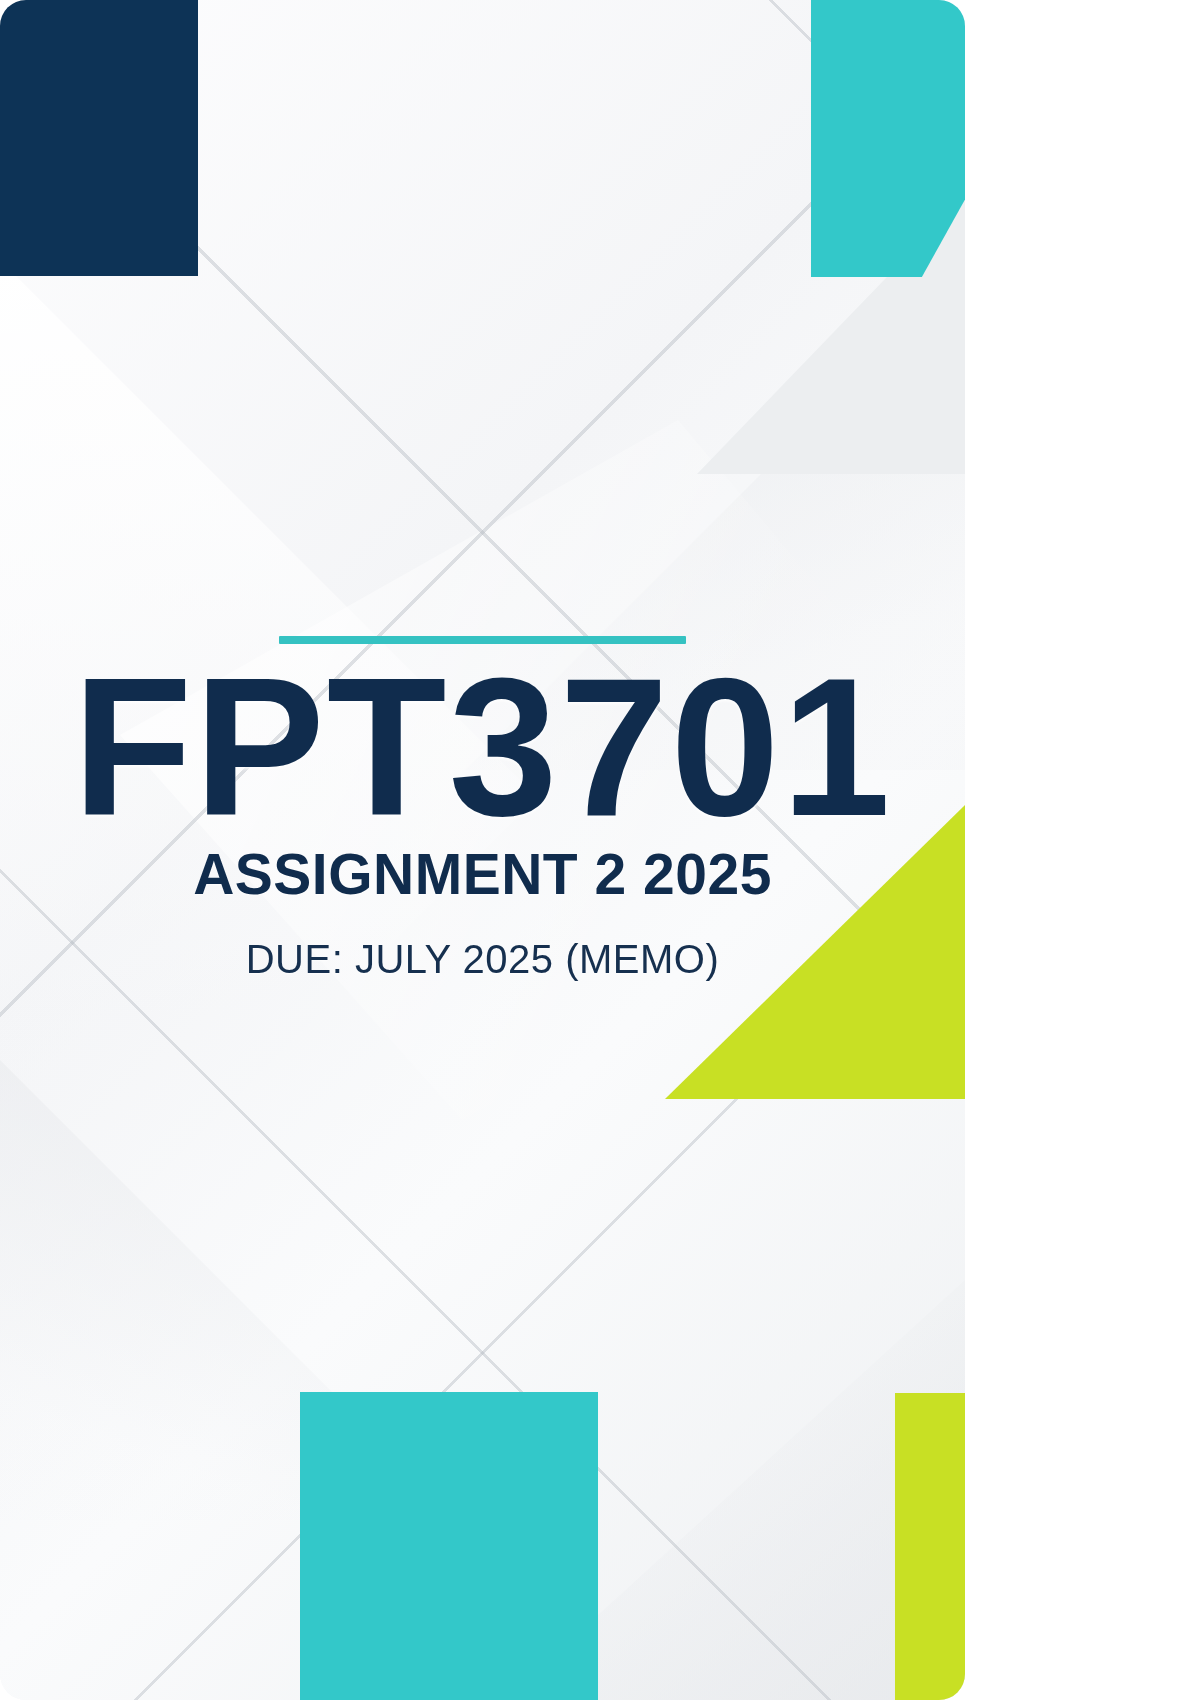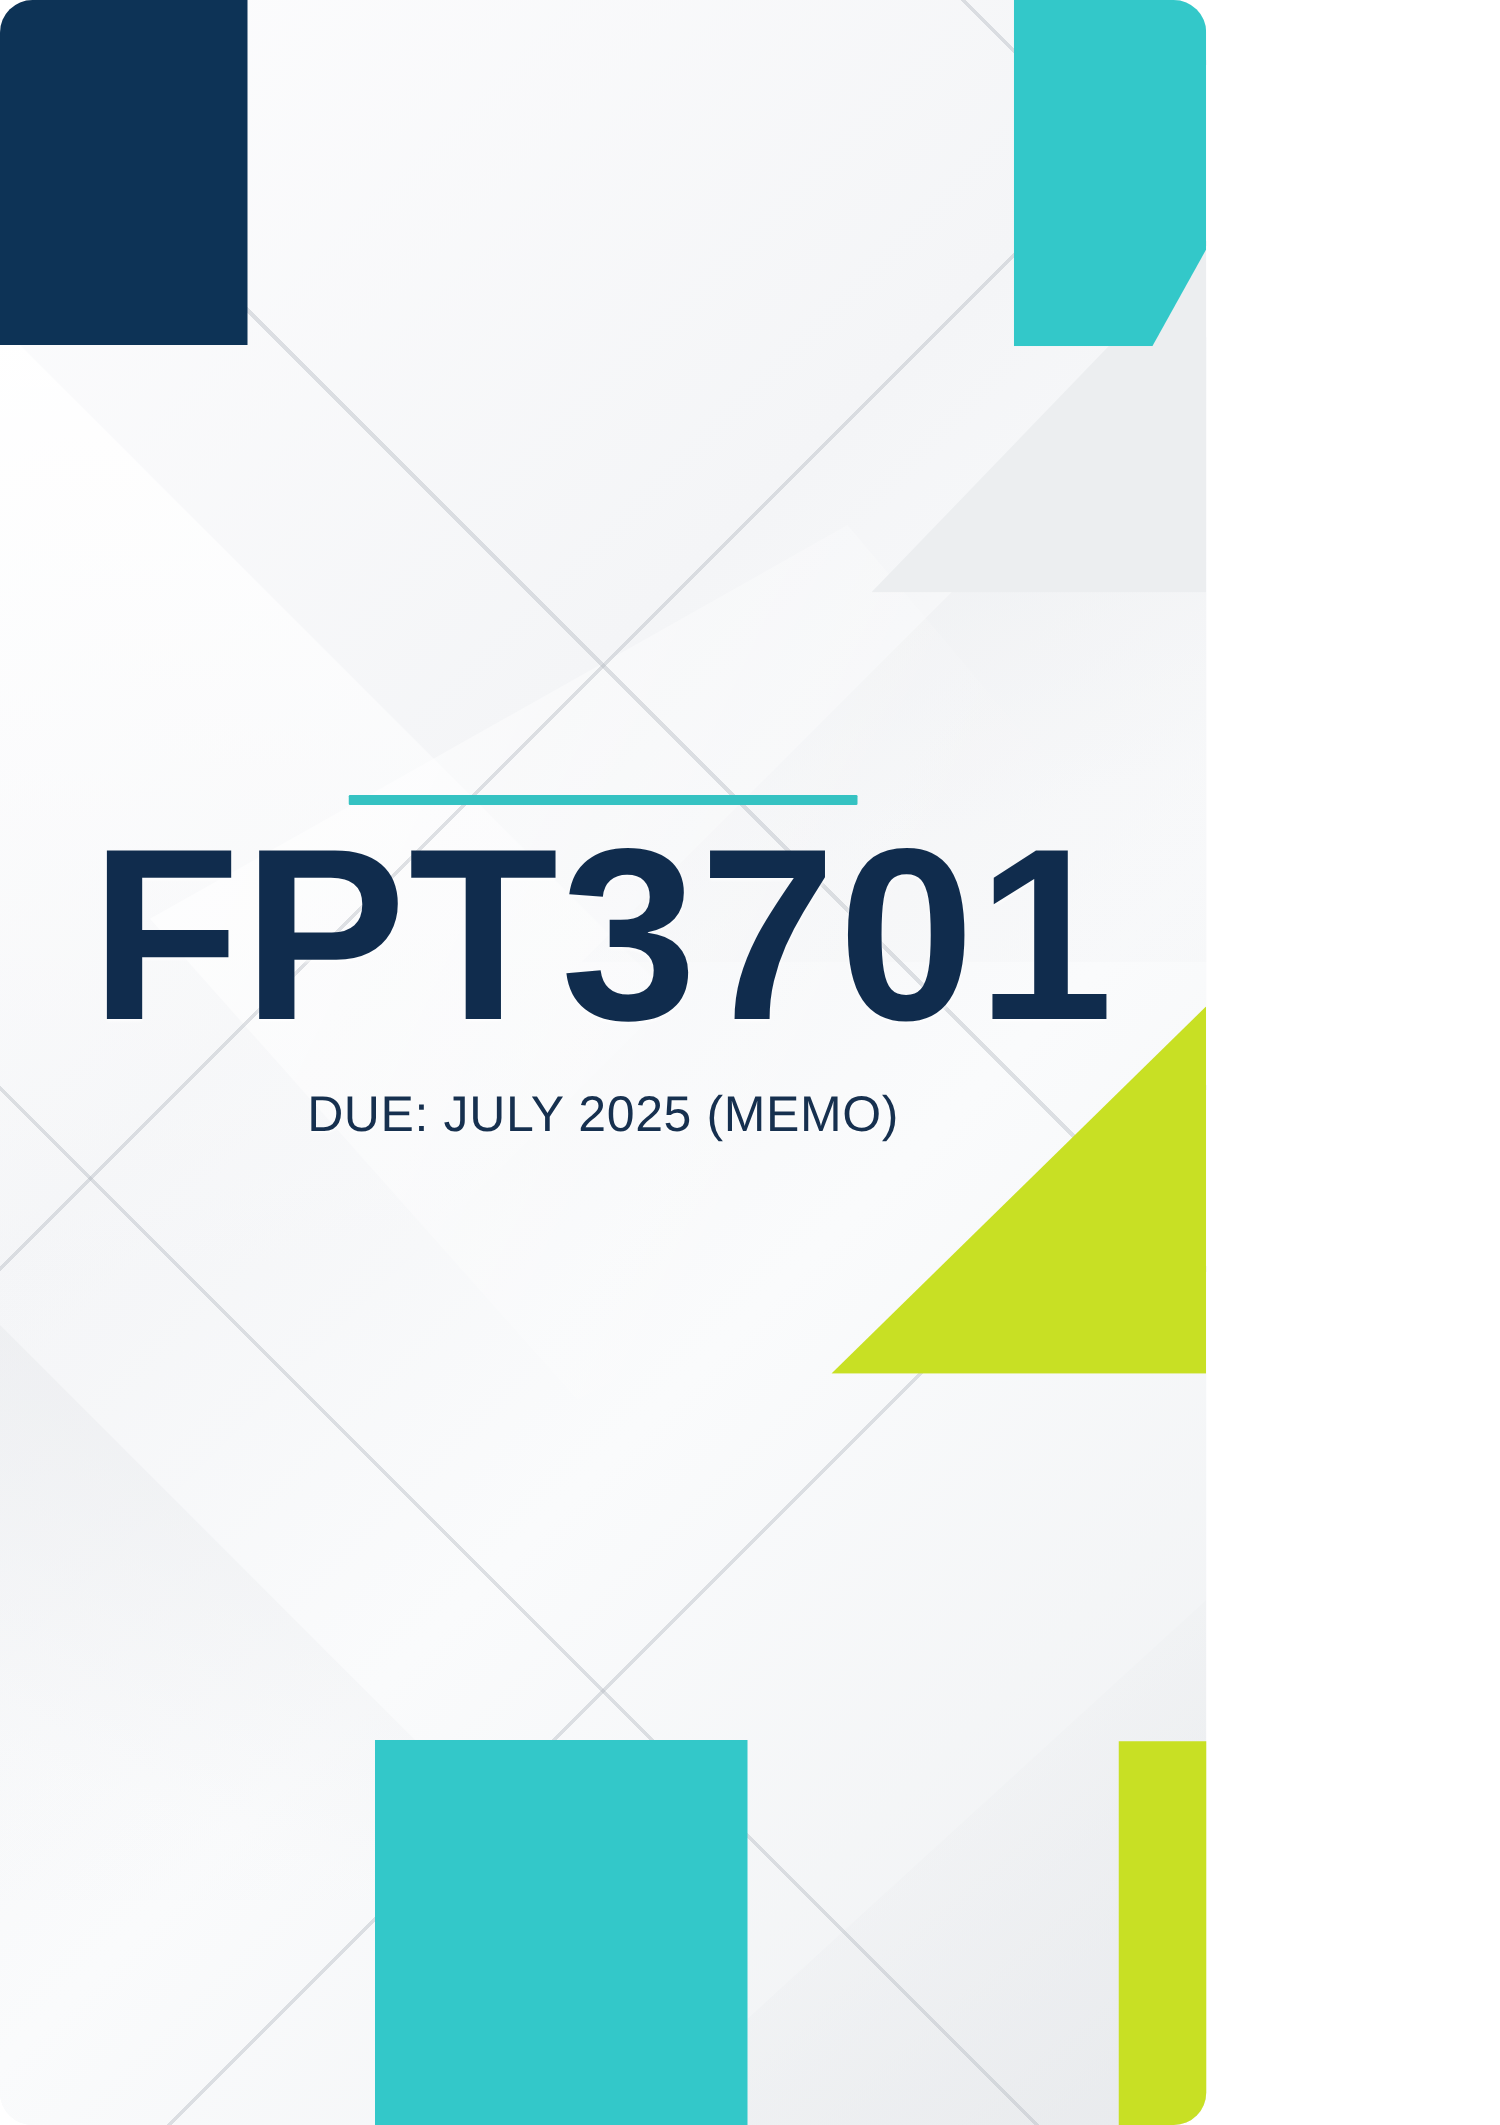--- a/index.html
+++ b/index.html
@@ -204,16 +204,17 @@
   <div class="shape tri-grey-tr"></div>
   <div class="shape block-navy-tl"></div>
   <div class="shape block-teal-tr"></div>
   <div class="shape tri-lime-right"></div>
   <div class="shape block-teal-bottom"></div>
   <div class="shape block-lime-bottom"></div>
 
   <div class="title-block">
     <div class="rule"></div>
     <h1 class="course-code">FPT3701</h1>
+    <h2 class="assignment-line">ASSIGNMENT 2 2025</h2>
     <p class="due-line">DUE: JULY 2025 (MEMO)</p>
   </div>
 
 </div>
 
 </body></html>

